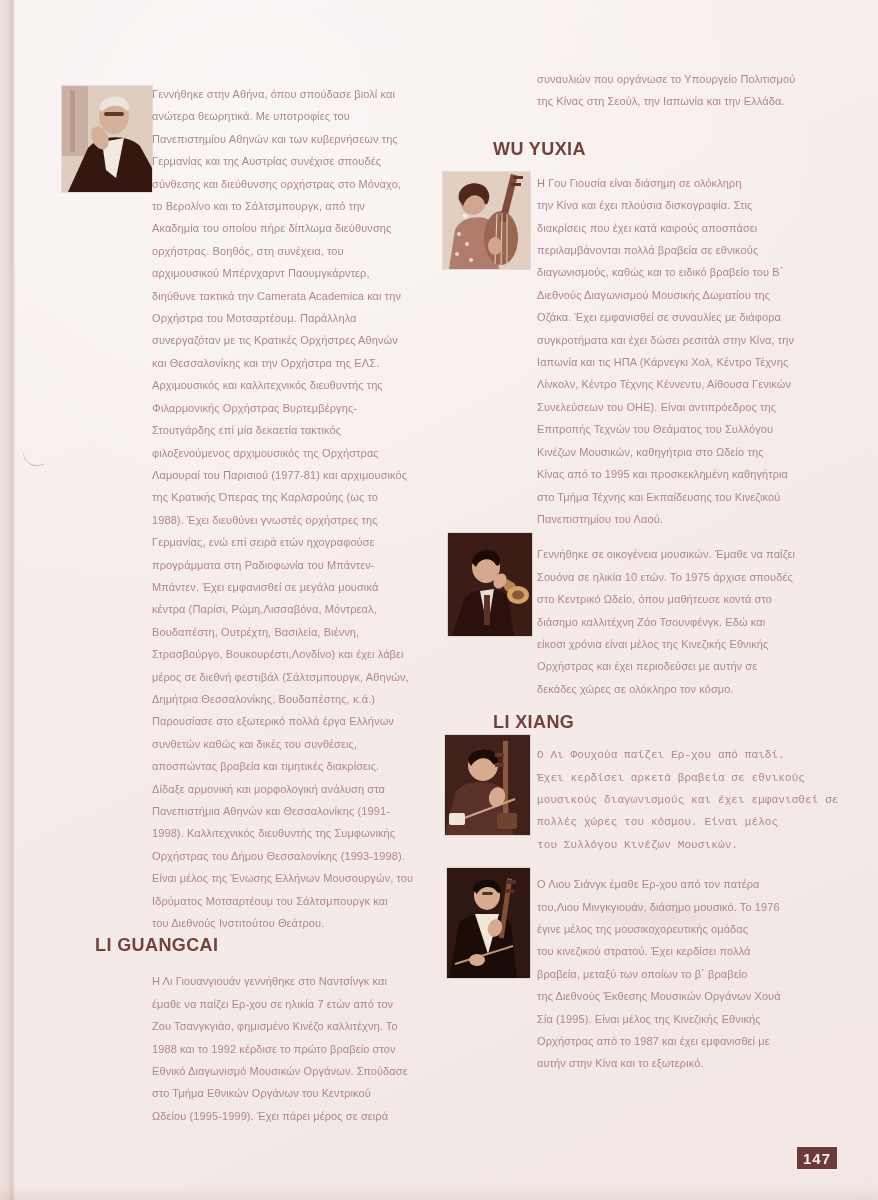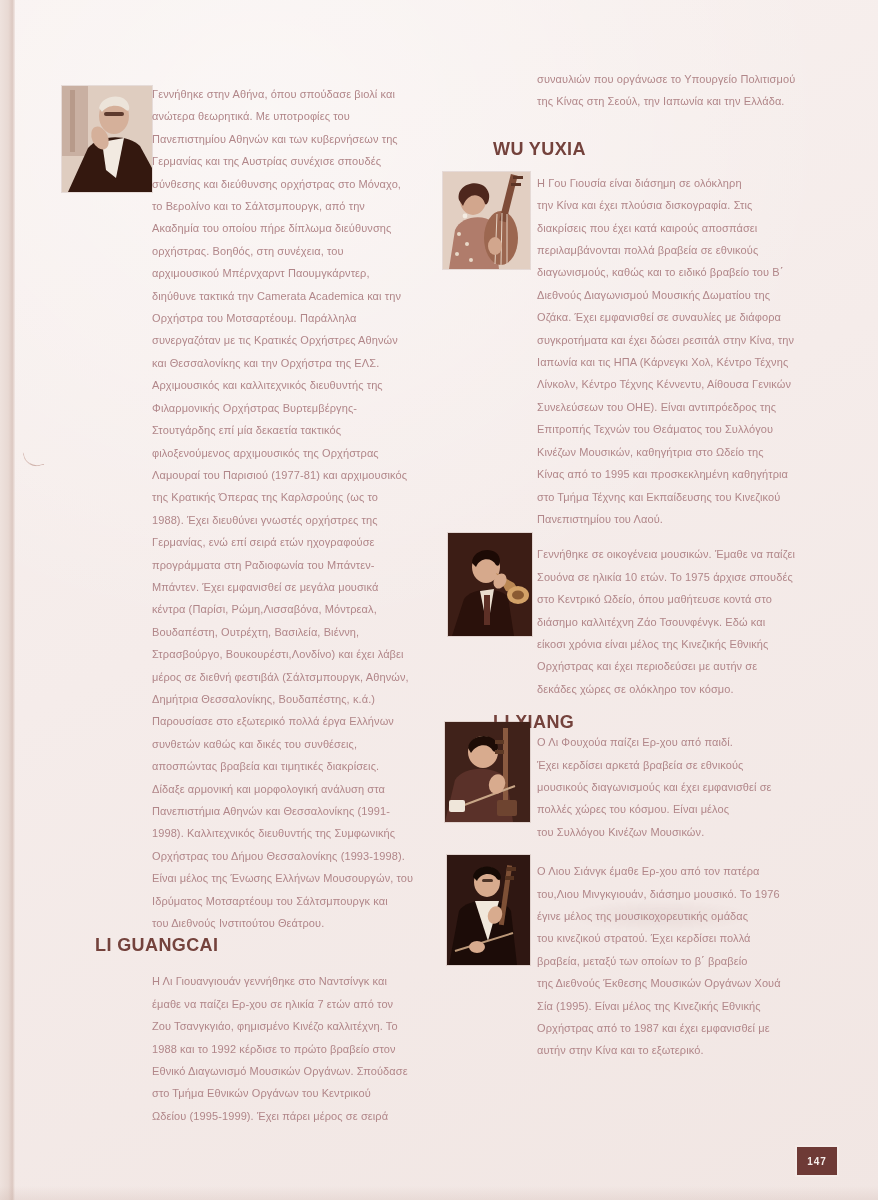--- a/index.html
+++ b/index.html
@@ -57,29 +57,29 @@
   #sec-agrafiotis .photo{left:-33px;top:3px;width:90px;height:106px;}
   #sec-yuanyuan{margin-top:2px;}
   #sec-yuanyuan .body-row{margin-top:16px;}
   #sec-wuyuxia{margin-top:27px;}
   #sec-wuyuxia .body-row{margin-top:14px;}
   #sec-wuyuxia .photo{left:-50px;top:0px;width:87px;height:97px;}
   #sec-guangcai{margin-top:13px;}
   #sec-guangcai .body-row{margin-top:4px;}
   #sec-guangcai .photo{left:-45px;top:-10px;width:84px;height:103px;}
   #sec-fuhua{margin-top:13px;}
-  #sec-fuhua .body-row{}
+  #sec-fuhua .body-row{margin-top:13px;font-family:Liberation Mono, monospace;}
   #sec-fuhua .photo{left:-48px;top:-9px;width:85px;height:100px;}
   #sec-liuxiang{margin-top:17px;}
   #sec-liuxiang .body-row{margin-top:11px;}
   #sec-liuxiang .photo{left:-46px;top:-5px;width:83px;height:110px;}
   .page-badge{
-    position:absolute;left:797px;top:1147px;width:40px;height:28px;
+    position:absolute;left:797px;top:1147px;width:40px;height:22px;
     background:#6e3a36;color:#f6efec;
-    font-size:10px;font-weight:bold;letter-spacing:1px;
+    font-size:15px;font-weight:bold;letter-spacing:1px;
     display:flex;align-items:center;justify-content:center;
     box-shadow:0 0 0 2px rgba(246,238,235,.6);
   }
 </style>
 </head>
 <body>
 
 <div class="page">
   <div class="scan-edge-left"></div>
   <div class="scan-shadow-bottom"></div>

